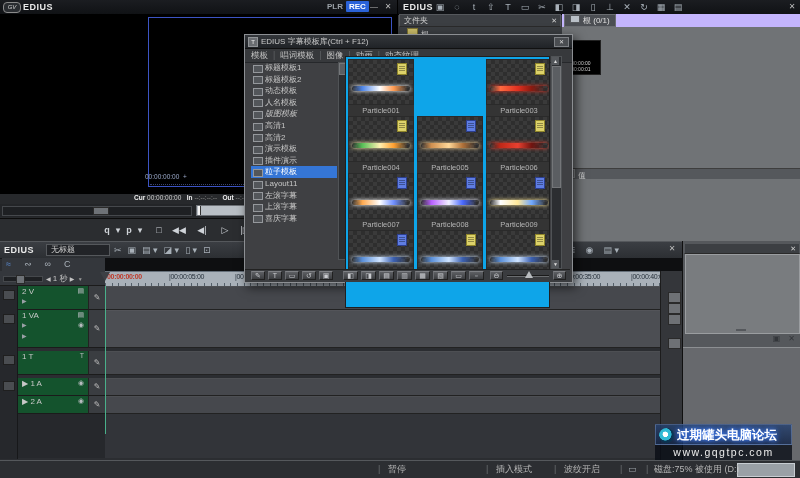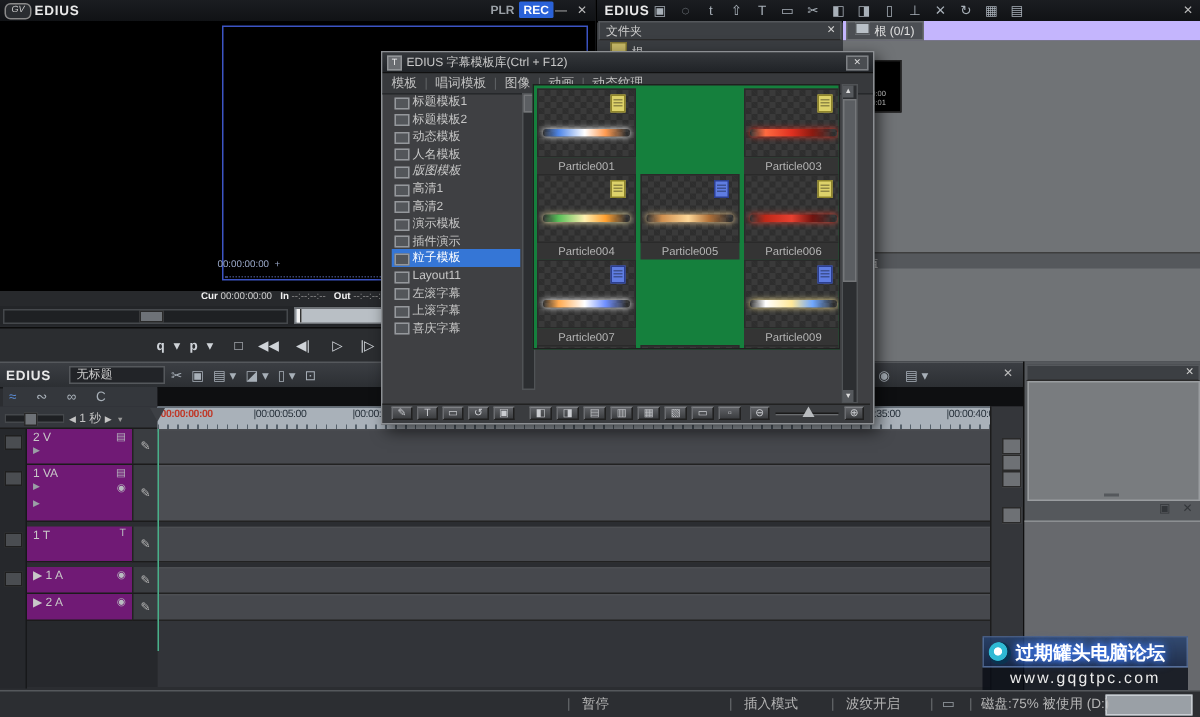--- a/index.html
+++ b/index.html
@@ -69,21 +69,21 @@
   
   .tlhead{background:linear-gradient(#3b3e43,#2c2f33);border-top:1px solid #55585c;border-bottom:1px solid #17181a;}
   .tl-title-box{background:#222428;border:1px solid #55585c;font-size:8px;color:#cfcfcf;line-height:10px;padding:0 4px;}
   .seqtab{background:#4b4e53;border:1px solid #6a6d71;border-bottom:none;font-size:8px;color:#e2e2e2;line-height:12px;padding:0 6px;}
   .tabstrip{background:#0e0f11;}
   .ruler{background:#a9b1b9;border-top:1px solid #66707a;border-bottom:1px solid #596069;}
   .rlab{position:absolute;top:1px;font-size:7px;color:#27313b;letter-spacing:-.3px;white-space:nowrap;}
   .rlab.cur{color:var(--ruler-current);font-weight:bold;}
   .rticks{position:absolute;left:0;right:0;bottom:0;height:4px;
     background:repeating-linear-gradient(90deg,#55606a 0,#55606a 1px,transparent 1px,transparent 6.6px);}
-  .thead{position:absolute;left:18px;width:70px;background:#701a75;border-bottom:1px solid #1b1b1b;
+  .thead{position:absolute;left:18px;width:70px;background:#14532d;border-bottom:1px solid #1b1b1b;
          box-sizing:border-box;color:#c8c8c8;font-size:8px;overflow:hidden;}
   .tpen{position:absolute;left:88px;width:17px;background:#3a3d41;border-bottom:1px solid #1b1b1b;border-left:1px solid #222;
         box-sizing:border-box;color:#b8b8b8;font-size:8px;text-align:center;}
   .tlane{position:absolute;left:105px;width:555px;border-bottom:1px solid #222;box-sizing:border-box;
          box-shadow:inset 0 1px 0 rgba(255,255,255,.04);}
   .scrollbox{position:absolute;left:668px;width:11px;height:9px;background:#6e7175;border:1px solid #2a2a2a;}
   .playhead{background:#49b08a;}
   
   .rpanel{background:#55585c;border-left:1px solid #101010;}
   .rcontent{background:#797c7f;border:1px solid #9a9da0;}
@@ -318,21 +318,21 @@
     <div class="abs rcontent" style="left:2px;top:13px;width:113px;height:78px;">
       <div class="abs" style="left:50px;bottom:2px;width:10px;height:2px;background:#55585c;"></div>
     </div>
     <div class="abs" id="info-icons" style="right:6px;top:93px;display:flex;gap:8px;">
         <div style="font-size: 8px; color: rgb(51, 54, 58);">▣</div>
         <div style="font-size: 8px; color: rgb(51, 54, 58);">✕</div>
       </div>
     <div class="abs" style="left:0;top:106px;width:118px;height:113px;background:#67696d;border-top:1px solid #8c8f92;box-sizing:border-box;"></div>
   </div>
 
-  <div class="abs dialog" style="left:254px;top:34px;width:327px;height:247px;z-index:50;">
+  <div class="abs dialog" style="left:244px;top:34px;width:327px;height:247px;z-index:50;">
     <div class="dtitle" style="position:relative;height:13px;">
       <span class="abs" style="left:3px;top:2px;width:8px;height:8px;background:#6a6d71;border:1px solid #909396;font-size:6px;line-height:8px;text-align:center;color:#eee;">T</span>
       <span class="abs nw" style="left:16px;top:0;">EDIUS 字幕模板库(Ctrl + F12)</span>
       <span class="abs dclose" style="right:3px;top:2px;width:13px;height:8px;">✕</span>
     </div>
     <div class="dmenu nw" id="dialog-menus" style="position:relative;height:13px;padding-left:6px;"><span>模板</span><span class="dsep">|</span><span>唱词模板</span><span class="dsep">|</span><span>图像</span><span class="dsep">|</span><span>动画</span><span class="dsep">|</span><span>动态纹理</span></div>
 
     <div class="abs" id="dialog-tree" style="left:6px;top:27px;width:86px;height:196px;overflow:hidden;">
         <div class="titem" style="top: 0px;">标题模板1<span class="ticon"></span></div>
         <div class="titem" style="top: 11.6px;">标题模板2<span class="ticon"></span></div>
@@ -346,21 +346,21 @@
         <div class="titem sel" style="top: 104.4px;">粒子模板<span class="ticon"></span></div>
         <div class="titem" style="top: 116px;">Layout11<span class="ticon"></span></div>
         <div class="titem" style="top: 127.6px;">左滚字幕<span class="ticon"></span></div>
         <div class="titem" style="top: 139.2px;">上滚字幕<span class="ticon"></span></div>
         <div class="titem" style="top: 150.8px;">喜庆字幕<span class="ticon"></span></div>
       </div>
     <div class="abs sbar" style="left:93px;top:27px;width:7px;height:196px;">
       <div class="sthumb" style="position:absolute;left:0;top:0;width:5px;height:10px;"></div>
     </div>
 
-    <div class="abs" id="dialog-grid" style="left:100px;top:21px;width:205px;height:177px;background:#15803d;border:1px solid #202020;overflow:hidden;box-sizing:border-box;">
+    <div class="abs" id="dialog-grid" style="left:100px;top:21px;width:205px;height:252px;background:#0ea5e9;border:1px solid #202020;overflow:hidden;box-sizing:border-box;">
         <div class="gcell" style="left: 2px; top: 2px;">
           <div class="gthumb checker">
             <div class="streak" style="background: linear-gradient(90deg, transparent 0%, rgb(79, 134, 232) 18%, rgb(255, 255, 255) 48%, rgb(255, 154, 80) 72%, transparent 96%); box-shadow: rgb(255, 255, 255) 0px 0px 4px;"></div>
             <span class="ficon yellow"></span>
           </div>
           <div class="glabel">Particle001</div>
         </div>
         <div class="gcell" style="left: 140px; top: 2px;">
           <div class="gthumb checker">
             <div class="streak" style="background: linear-gradient(90deg, transparent 0%, rgb(255, 106, 64) 18%, rgb(224, 48, 32) 48%, rgb(138, 26, 16) 72%, transparent 96%); box-shadow: rgb(224, 48, 32) 0px 0px 4px;"></div>
@@ -388,20 +388,27 @@
             <span class="ficon yellow"></span>
           </div>
           <div class="glabel">Particle006</div>
         </div>
         <div class="gcell" style="left: 2px; top: 116px;">
           <div class="gthumb checker">
             <div class="streak" style="background: linear-gradient(90deg, transparent 0%, rgb(255, 170, 80) 18%, rgb(255, 255, 255) 48%, rgb(111, 143, 255) 72%, transparent 96%); box-shadow: rgb(255, 255, 255) 0px 0px 4px;"></div>
             <span class="ficon blue"></span>
           </div>
           <div class="glabel">Particle007</div>
+        </div>
+        <div class="gcell" style="left: 71px; top: 116px;">
+          <div class="gthumb checker">
+            <div class="streak" style="background: linear-gradient(90deg, transparent 0%, rgb(184, 96, 255) 18%, rgb(240, 240, 255) 48%, rgb(72, 104, 255) 72%, transparent 96%); box-shadow: rgb(240, 240, 255) 0px 0px 4px;"></div>
+            <span class="ficon blue"></span>
+          </div>
+          <div class="glabel">Particle008</div>
         </div>
         <div class="gcell" style="left: 140px; top: 116px;">
           <div class="gthumb checker">
             <div class="streak" style="background: linear-gradient(90deg, transparent 0%, rgb(255, 255, 255) 18%, rgb(255, 232, 152) 48%, rgb(112, 168, 255) 72%, transparent 96%); box-shadow: rgb(255, 232, 152) 0px 0px 4px;"></div>
             <span class="ficon blue"></span>
           </div>
           <div class="glabel">Particle009</div>
         </div>
         <div class="gcell" style="left: 2px; top: 173px;">
           <div class="gthumb checker">

